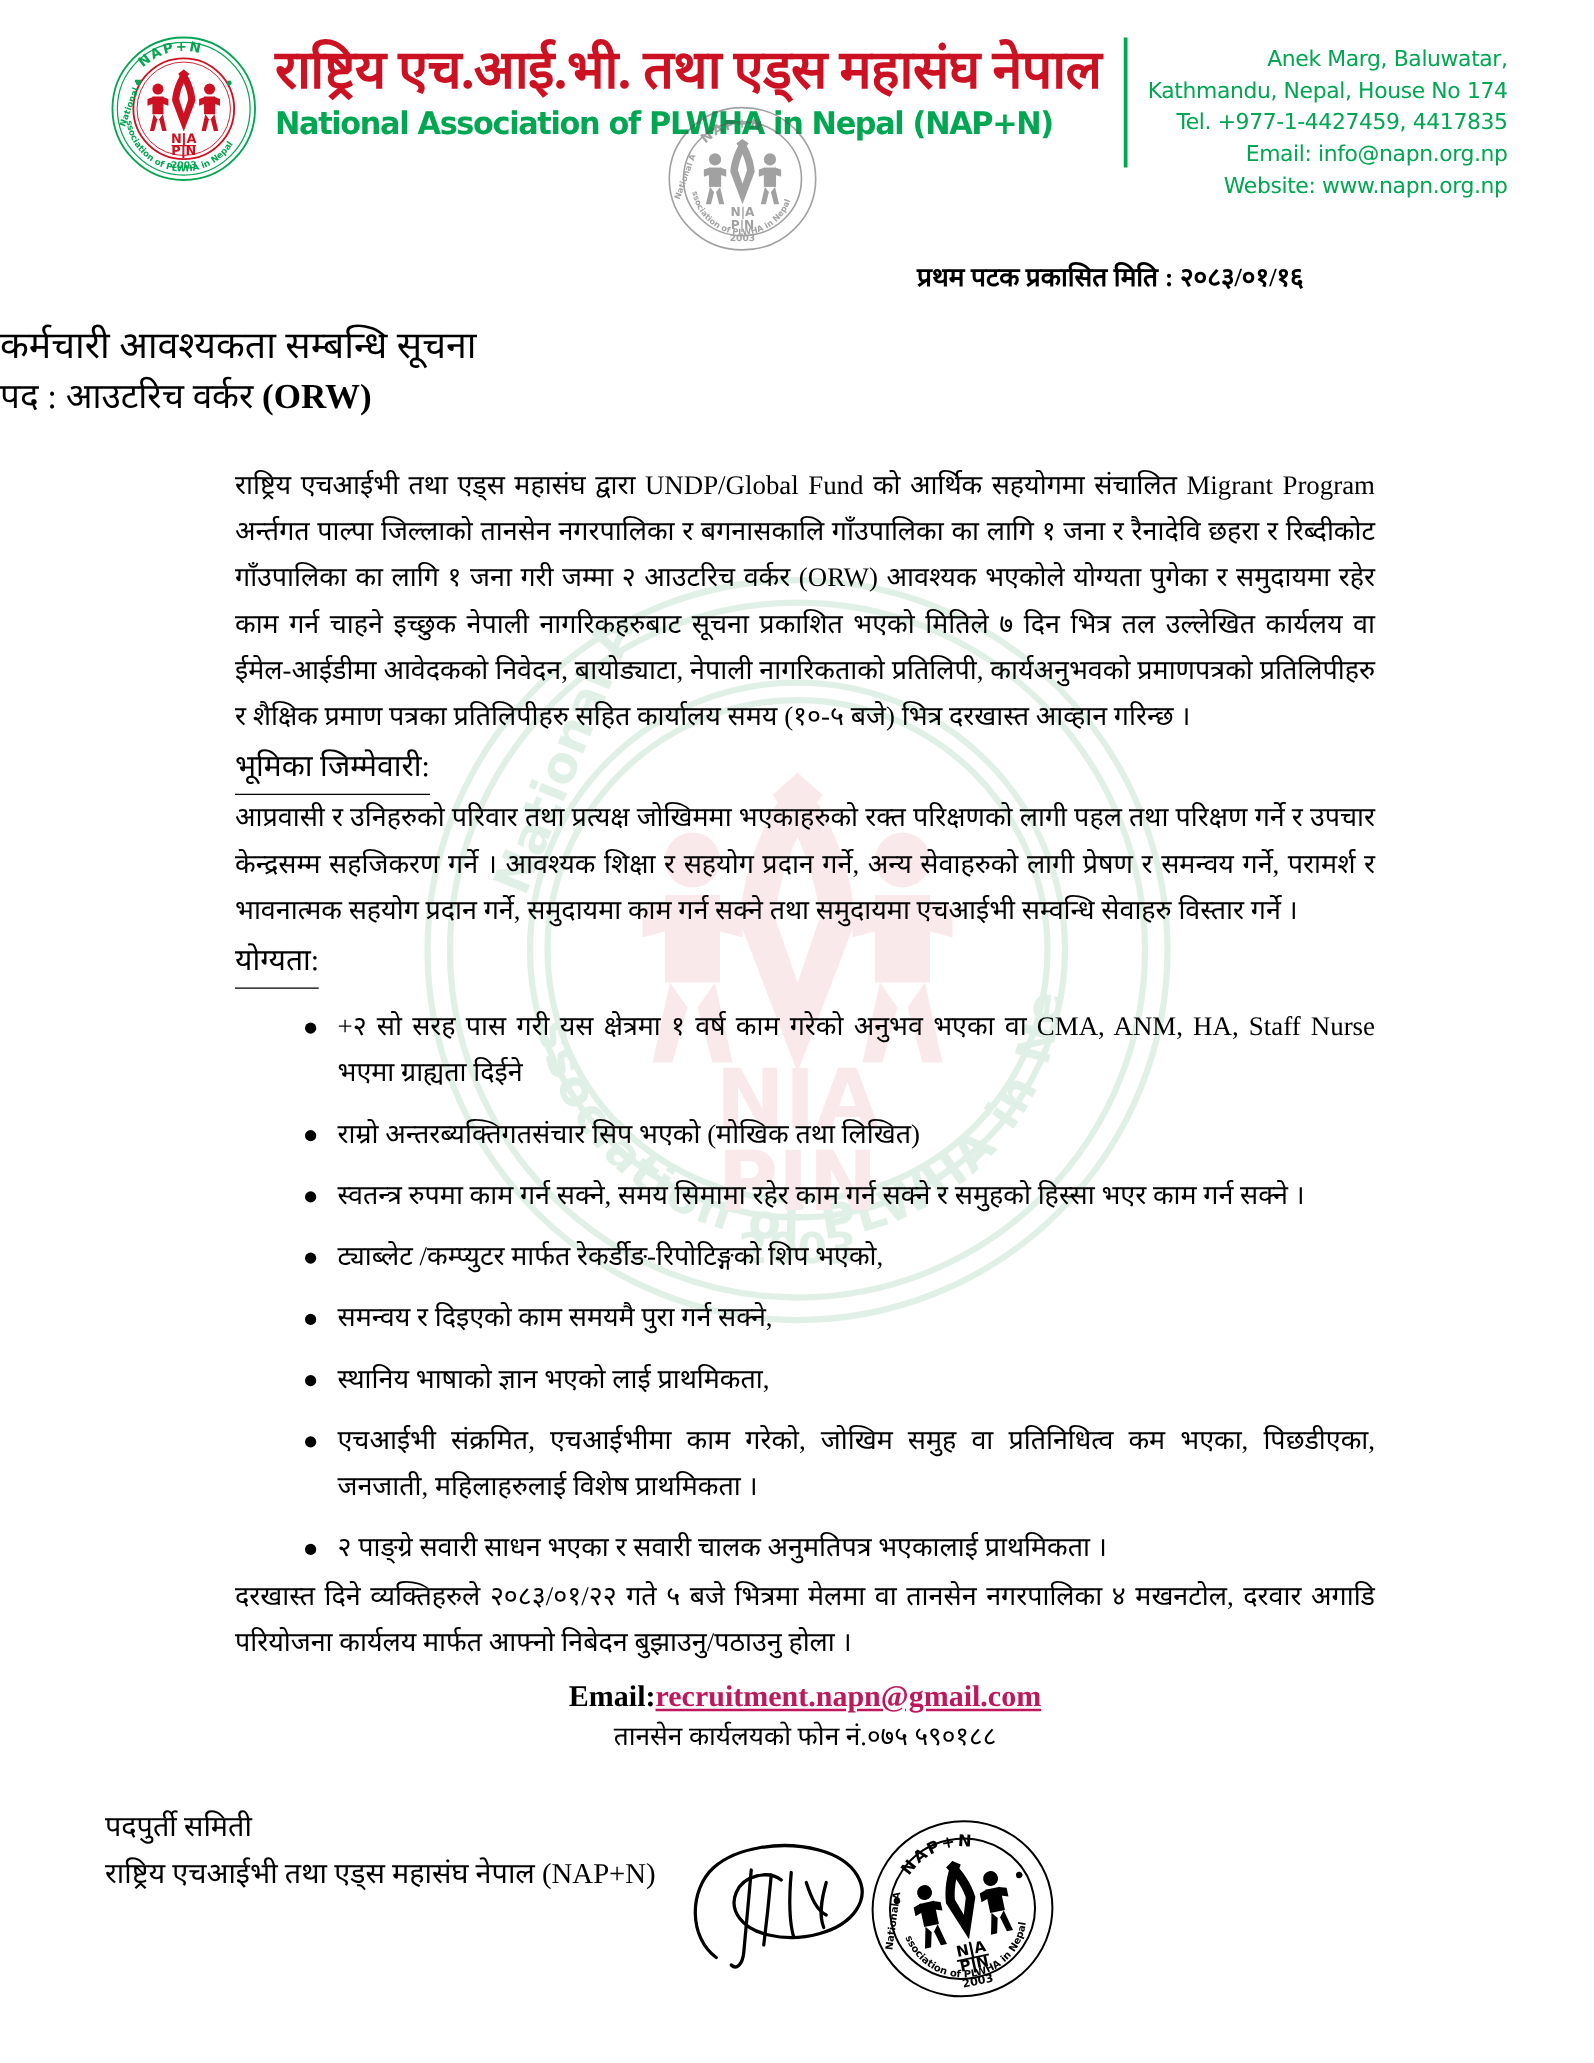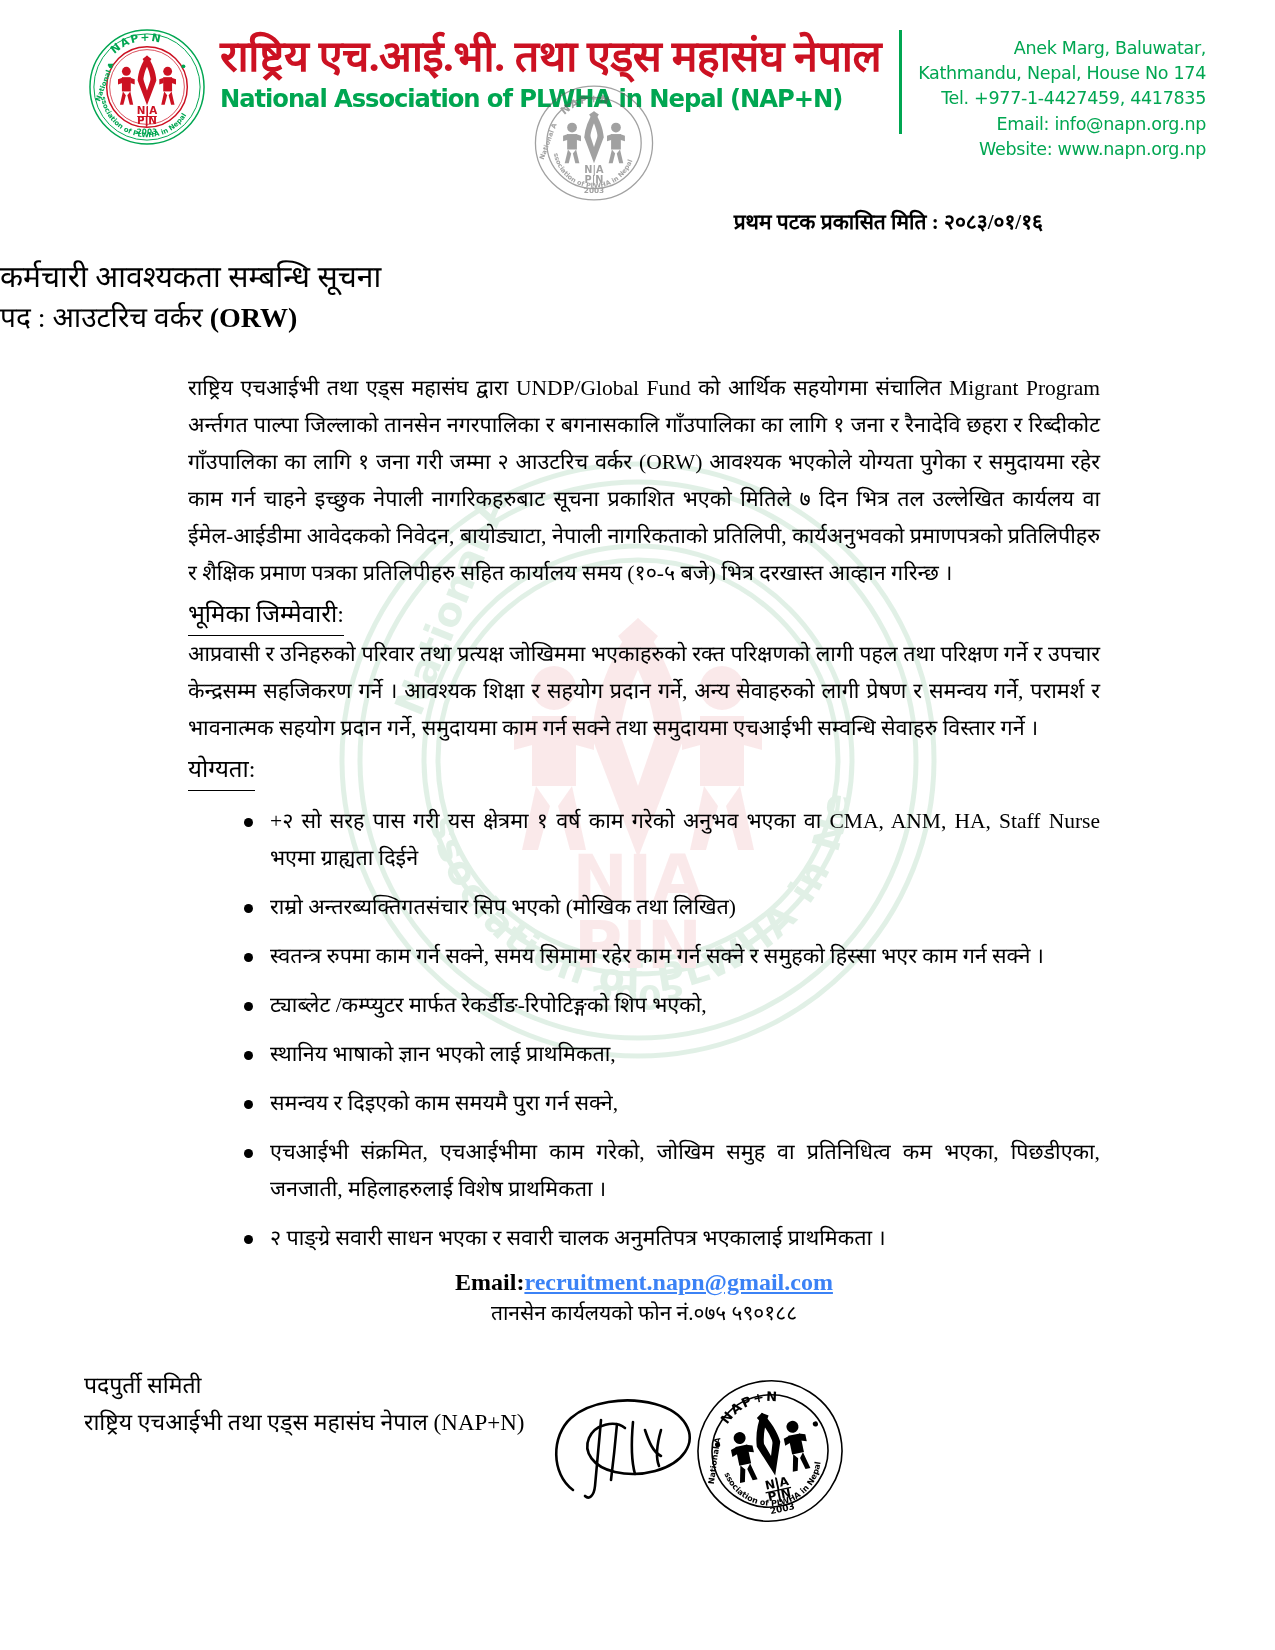--- a/index.html
+++ b/index.html
@@ -183,21 +183,21 @@
     margin-top: 26px;
   }
   .email-line {
     text-align: center;
     margin-top: 12px;
     font-size: 24px;
     font-weight: bold;
     font-family: "Liberation Serif", "DejaVu Serif", serif;
   }
   .email-line a {
-    color: #3b82f6;
+    color: #be185d;
     text-decoration: underline;
   }
   .phone-line {
     text-align: center;
     font-size: 21px;
     margin-top: 2px;
     font-family: "Liberation Serif", "DejaVu Serif", serif;
   }
 
   
@@ -393,26 +393,27 @@
 
     <p class="para">आप्रवासी र उनिहरुको परिवार तथा प्रत्यक्ष जोखिममा भएकाहरुको रक्त परिक्षणको लागी पहल तथा परिक्षण गर्ने र उपचार केन्द्रसम्म सहजिकरण गर्ने । आवश्यक शिक्षा र सहयोग प्रदान गर्ने, अन्य सेवाहरुको लागी प्रेषण र समन्वय गर्ने, परामर्श र भावनात्मक सहयोग प्रदान गर्ने, समुदायमा काम गर्न सक्ने तथा समुदायमा एचआईभी सम्वन्धि सेवाहरु विस्तार गर्ने ।</p>
 
     <div class="section-head">योग्यता:</div>
 
     <ul class="quals">
       <li>+२ सो सरह पास गरी यस क्षेत्रमा १ वर्ष काम गरेको अनुभव भएका वा CMA, ANM, HA, Staff Nurse भएमा ग्राह्यता दिईने</li>
       <li>राम्रो अन्तरब्यक्तिगतसंचार सिप भएको (मोखिक तथा लिखित)</li>
       <li>स्वतन्त्र रुपमा काम गर्न सक्ने, समय सिमामा रहेर काम गर्न सक्ने र समुहको हिस्सा भएर काम गर्न सक्ने ।</li>
       <li>ट्याब्लेट /कम्प्युटर मार्फत रेकर्डीङ-रिपोटिङ्गको शिप भएको,</li>
+      <li>समन्वय र दिइएको काम समयमै पुरा गर्न सक्ने,</li>
       <li>स्थानिय भाषाको ज्ञान भएको लाई प्राथमिकता,</li>
-      <li>समन्वय र दिइएको काम समयमै पुरा गर्न सक्ने,</li>
       <li>एचआईभी संक्रमित, एचआईभीमा काम गरेको, जोखिम समुह वा प्रतिनिधित्व कम भएका, पिछडीएका, जनजाती, महिलाहरुलाई विशेष प्राथमिकता ।</li>
       <li>२ पाङ्ग्रे सवारी साधन भएका र सवारी चालक अनुमतिपत्र भएकालाई प्राथमिकता ।</li>
     </ul>
 
+    <p class="para closing">दरखास्त दिने व्यक्तिहरुले २०८३/०१/२२ गते ५ बजे भित्रमा मेलमा वा तानसेन नगरपालिका ४ मखनटोल, दरवार अगाडि परियोजना कार्यलय मार्फत आफ्नो निबेदन बुझाउनु/पठाउनु होला ।</p>
 
     <div class="email-line"><span>Email:</span><a href="#">recruitment.napn@gmail.com</a></div>
 
     <div class="phone-line">तानसेन कार्यलयको फोन नं.०७५ ५९०१८८</div>
   </div>
 
   <div class="footer">
     <div class="sig-text">पदपुर्ती समिती</div>
     <div class="sig-text">राष्ट्रिय एचआईभी तथा एड्स महासंघ नेपाल (NAP+N)</div>
 

